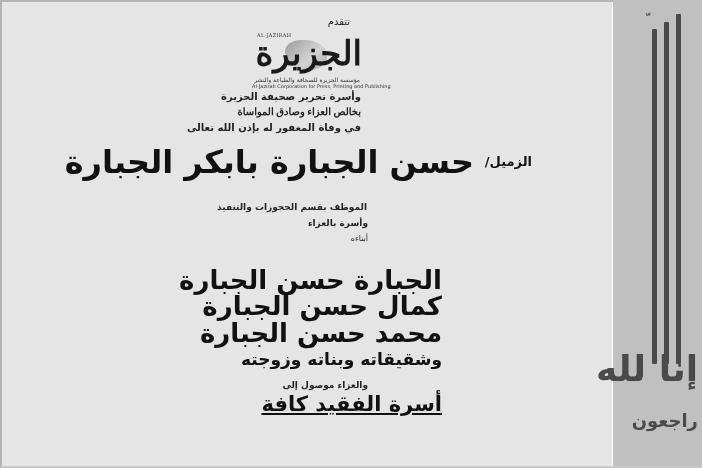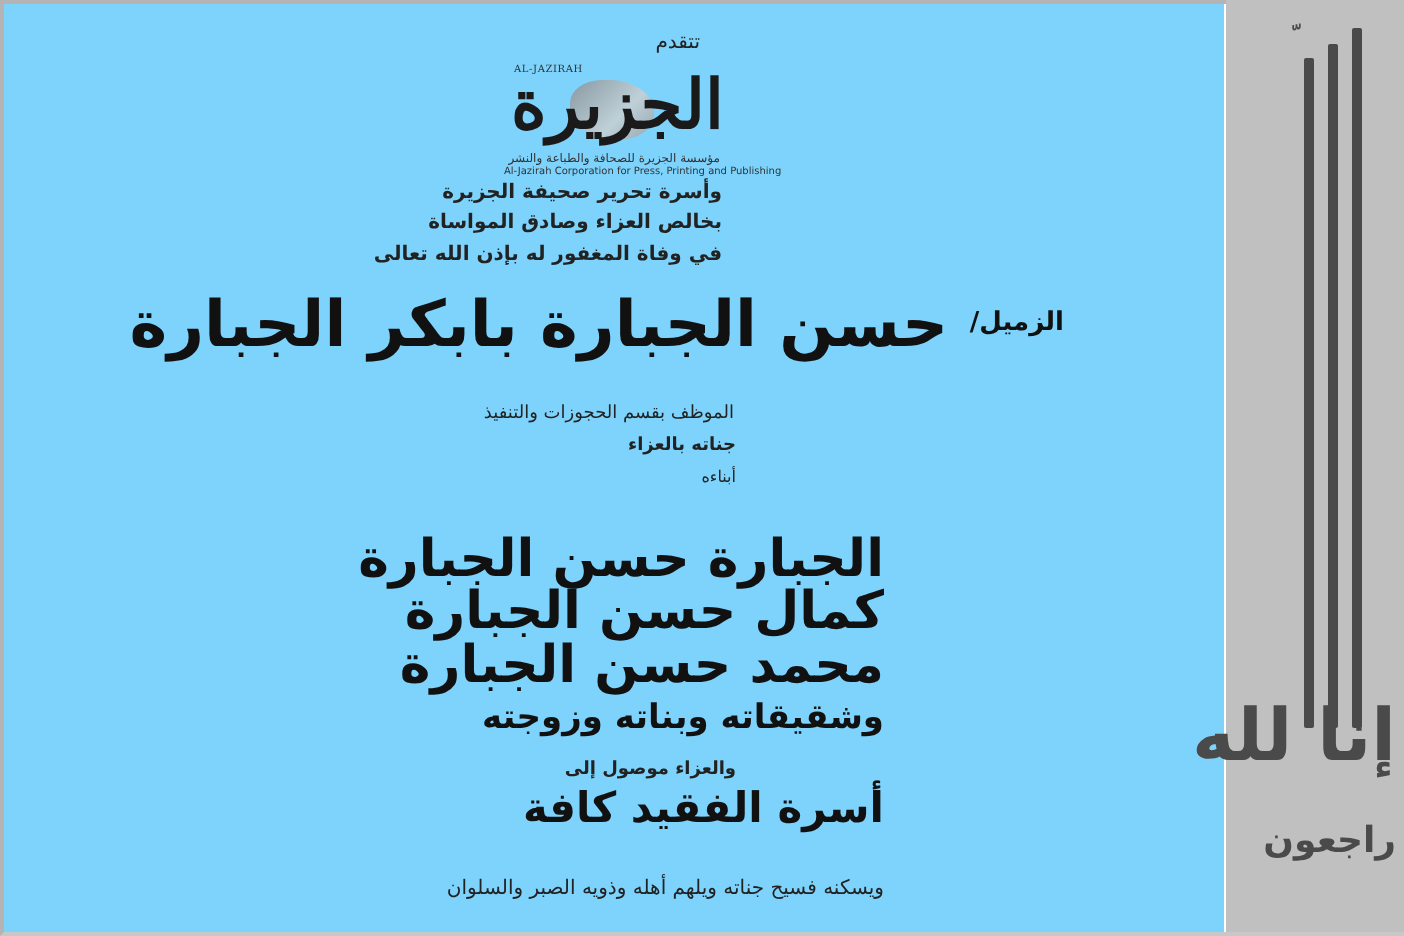--- a/index.html
+++ b/index.html
@@ -11,21 +11,21 @@
   }
   .frame {
     position: absolute; left: 0; top: 0; width: 702px; height: 468px;
     box-sizing: border-box;
     border-top: 2px solid #b4b4b4;
     border-left: 2px solid #b4b4b4;
     border-bottom: 2px solid #c8c8c8;
   }
   .main {
     position: absolute; left: 2px; top: 2px; width: 610px; height: 464px;
-    background: #7dd3fc;
+    background: #e5e5e5;
   }
   .side {
     position: absolute; left: 613px; top: 0; width: 89px; height: 466px;
     background: #c0c0c0;
   }
   .center-col {
     position: absolute; left: 0; top: 0; width: 610px; height: 464px;
     direction: rtl; text-align: center;
   }
   .t { position: absolute; white-space: nowrap; direction: rtl; }
@@ -38,32 +38,32 @@
   .logo-map {
     position: absolute; left: 28px; top: 10px; width: 42px; height: 30px;
     background: linear-gradient(135deg,#8a8a8a,#cfcfcf 60%,#9a9a9a);
     border-radius: 40% 55% 45% 60%;
     opacity: .8;
   }
   .logo-latin { position: absolute; left: 0; top: 2px; font-size: 5px; font-family:"DejaVu Serif",serif; color:#333; letter-spacing: .3px; }
   .corp-ar { left: 250px; width: 108px; top: 74px; font-size: 6px; text-align: right; color:#333; }
   .corp-en { left: 250px; width: 108px; top: 81px; font-size: 5px; text-align: right; color:#333; direction:ltr; }
   .line1 { left: 245px; width: 114px; top: 89px; font-size: 10px; text-align: right; font-weight:bold; color:#222; }
-  .line2 { left: 245px; width: 114px; top: 104px; font-size: 10px; text-align: right; font-weight:bold; color:#222; }
+  .line2 { left: 245px; width: 114px; top: 104px; font-size: 10px; text-align: right; font-weight:bold; color:#222;font-family:Liberation Serif, serif; }
   .line3 { left: 245px; width: 114px; top: 120px; font-size: 10px; text-align: right; font-weight:bold; color:#222; }
   .colleague-label { left: 470px; width: 60px; top: 152px; font-size: 13px; text-align: right; font-weight: bold; }
   .deceased-name { left: 72px; width: 400px; top: 141px; font-size: 32px; font-weight: 900; text-align: right; letter-spacing: 1px; }
-  .job { left: 180px; width: 185px; top: 200px; font-size: 9px; text-align: right; color:#222; font-weight:normal; }
+  .job { left: 180px; width: 185px; top: 200px; font-size: 9px; text-align: right; color:#222; font-weight:bold; }
   .condolence { left: 200px; width: 166px; top: 216px; font-size: 9px; text-align: right; color:#222; font-weight:bold; }
   .sons-label { left: 200px; width: 166px; top: 232px; font-size: 8px; text-align: right; color:#222; }
   .son { left: 175px; width: 265px; font-size: 26px; font-weight: 900; text-align: right; letter-spacing: 1px; }
   .son0 { top: 237px; } .son1 { top: 263px; } .son2 { top: 289px; } .son3 { top: 316px; }
   .sisters { left: 195px; width: 245px; top: 347px; font-size: 17px; font-weight: 900; text-align: right; }
   .extended { left: 200px; width: 166px; top: 378px; font-size: 9px; text-align: right; color:#222; font-weight:bold; }
-  .family { left: 185px; width: 255px; top: 390px; font-size: 21px; font-weight: 900; text-align: right; letter-spacing: 1px; }
+  .family { left: 185px; width: 255px; top: 390px; font-size: 21px; font-weight: 900; text-align: right; letter-spacing: 1px; text-decoration: underline; }
   .prayer1 { left: 180px; width: 260px; top: 421px; font-size: 10px; text-align: right; color:#222; }
   .prayer2 { left: 180px; width: 260px; top: 437px; font-size: 10px; text-align: right; color:#222; }
 
   .strokes { position: absolute; left: 0; top: 0; width: 89px; height: 466px; }
   .bar { position: absolute; width: 5px; background: #4a4a4a; border-radius: 1px; }
   .verse { position: absolute; right: 4px; direction: rtl; color: #4a4a4a; white-space: nowrap; font-weight: bold; text-align: right; }
   .verse1 { top: 348px; font-size: 36px; letter-spacing: 1px; }
   .verse2 { top: 390px; font-size: 18px; }
   .verse3 { top: 410px; font-size: 18px; }
   .shadda { position: absolute; left: 32px; top: 12px; font-size: 13px; color: #4a4a4a; font-weight:bold; }
@@ -87,32 +87,31 @@
     <div class="t corp-en">Al-Jazirah Corporation for Press, Printing and Publishing</div>
 
     <div class="t line1">وأسرة تحرير صحيفة الجزيرة</div>
     <div class="t line2">بخالص العزاء وصادق المواساة</div>
     <div class="t line3">في وفاة المغفور له بإذن الله تعالى</div>
 
     <div class="t colleague-label">الزميل/</div>
     <div class="t deceased-name">حسن الجبارة بابكر الجبارة</div>
     <div class="t job">الموظف بقسم الحجوزات والتنفيذ</div>
 
-    <div class="t condolence">جناته بالعزاء</div>
+    <div class="t condolence">وأسرة بالعزاء</div>
     <div class="t sons-label">أبناءه</div>
 
     <div class="t son son1">الجبارة حسن الجبارة</div>
     <div class="t son son2">كمال حسن الجبارة</div>
     <div class="t son son3">محمد حسن الجبارة</div>
 
     <div class="t sisters">وشقيقاته وبناته وزوجته</div>
     <div class="t extended">والعزاء موصول إلى</div>
     <div class="t family">أسرة الفقيد كافة</div>
 
-    <div class="t prayer2">ويسكنه فسيح جناته ويلهم أهله وذويه الصبر والسلوان</div>
   </div>
 </div>
 
 <div class="side">
   <div class="strokes">
     <span class="shadda">ّ</span>
     <span class="bar" style="left:63px; top:14px; height:350px;"></span>
     <span class="bar" style="left:51px; top:22px; height:342px;"></span>
     <span class="bar" style="left:39px; top:29px; height:335px;"></span>
   </div>

